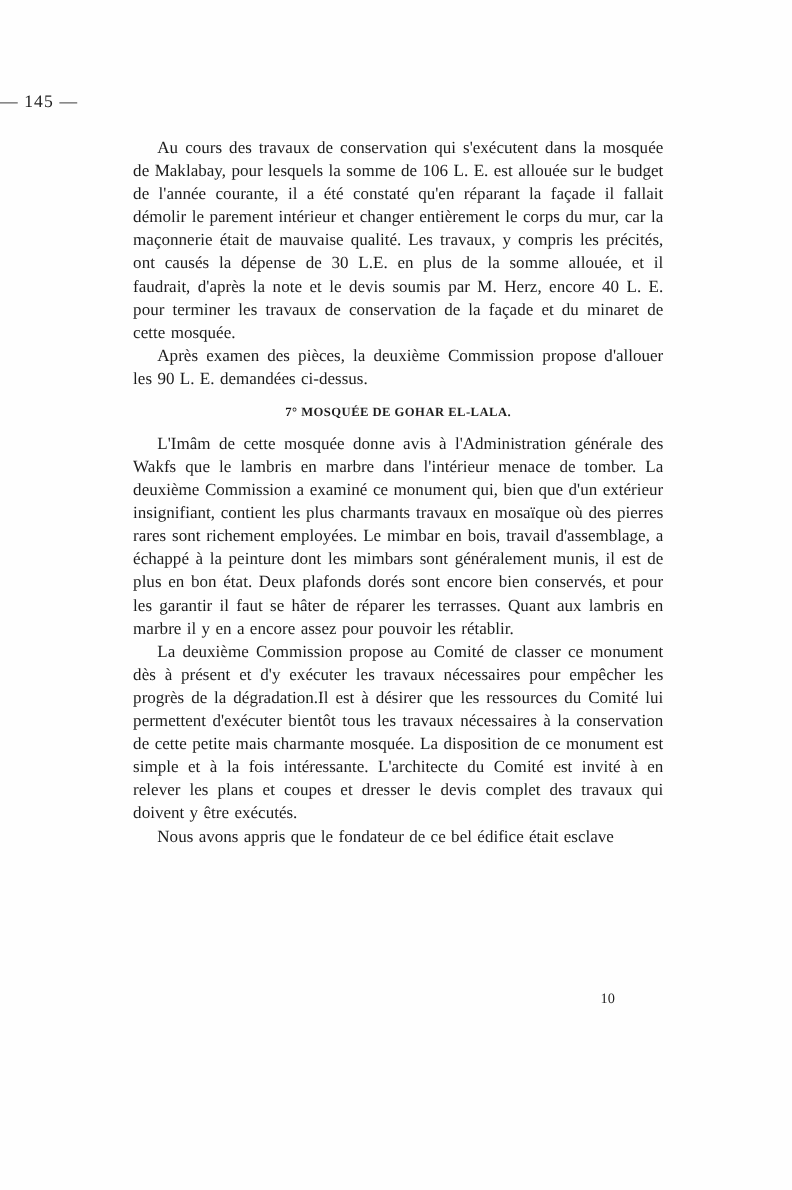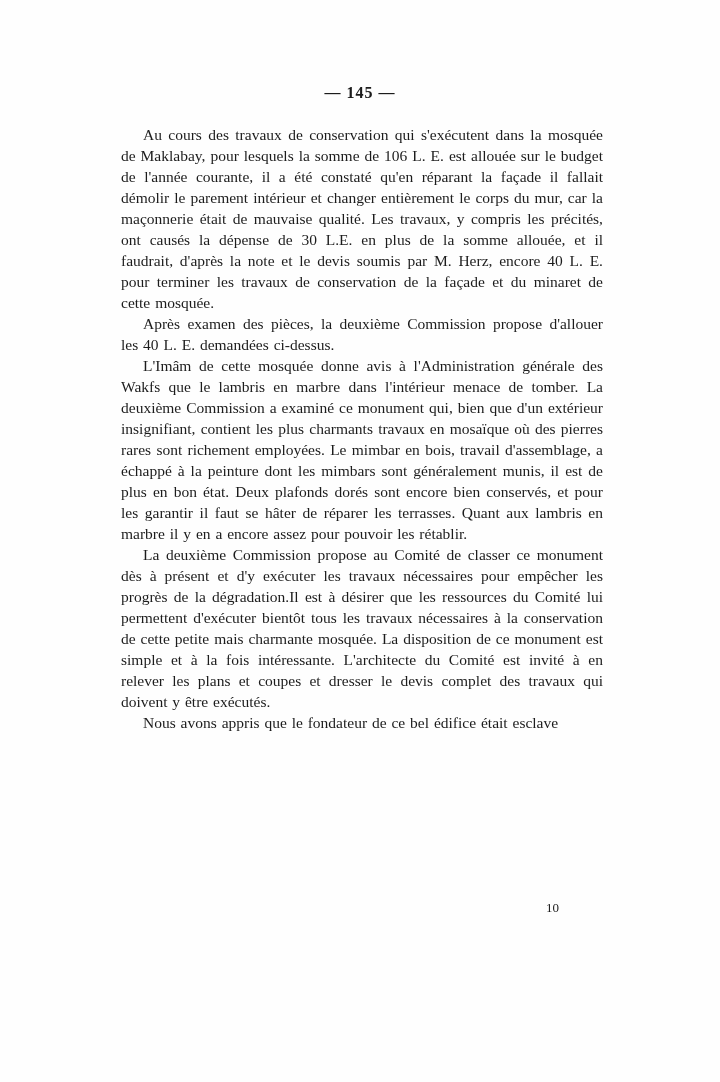--- a/index.html
+++ b/index.html
@@ -21,23 +21,22 @@
     left: 0;
     width: 720px;
     height: 1082px;
     background: #fefefe;
   }
   .page-number {
     position: absolute;
     top: 84px;
     left: 0;
     width: 720px;
-    text-align: center;
     font-size: 16px;
-    font-weight: bold;
+    font-weight: normal;
     letter-spacing: 1px;
   }
   .text-block {
     position: absolute;
     top: 124px;
     left: 121px;
     width: 482px;
   }
   .para {
     margin: 0;
@@ -72,22 +71,23 @@
 <div class="page">
 
   <div class="page-number">— 145 —</div>
 
   <div class="text-block">
 
 
 
     <p class="para indent">Au cours des travaux de conservation qui s'exécutent dans la mosquée de Maklabay, pour lesquels la somme de 106 L. E. est allouée sur le budget de l'année courante, il a été constaté qu'en réparant la façade il fallait démolir le parement intérieur et changer entièrement le corps du mur, car la maçonnerie était de mauvaise qualité. Les travaux, y compris les précités, ont causés la dépense de 30 L.E. en plus de la somme allouée, et il faudrait, d'après la note et le devis soumis par M. Herz, encore 40 L. E. pour terminer les travaux de conservation de la façade et du minaret de cette mosquée.</p>
 
-    <p class="para indent">Après examen des pièces, la deuxième Commission propose d'allouer les 40 L. E. demandées ci-dessus.</p>
+    <p class="para indent">Après examen des pièces, la deuxième Commission propose d'allouer les 90 L. E. demandées ci-dessus.</p>
 
+    <h2 class="section-heading">7° MOSQUÉE DE GOHAR EL-LALA.</h2>
 
     <p class="para indent">L'Imâm de cette mosquée donne avis à l'Administration générale des Wakfs que le lambris en marbre dans l'intérieur menace de tomber. La deuxième Commission a examiné ce monument qui, bien que d'un extérieur insignifiant, contient les plus charmants travaux en mosaïque où des pierres rares sont richement employées. Le mimbar en bois, travail d'assemblage, a échappé à la peinture dont les mimbars sont généralement munis, il est de plus en bon état. Deux plafonds dorés sont encore bien conservés, et pour les garantir il faut se hâter de réparer les terrasses. Quant aux lambris en marbre il y en a encore assez pour pouvoir les rétablir.</p>
 
     <p class="para indent">La deuxième Commission propose au Comité de classer ce monument dès à présent et d'y exécuter les travaux nécessaires pour empêcher les progrès de la dégradation.Il est à désirer que les ressources du Comité lui permettent d'exécuter bientôt tous les travaux nécessaires à la conservation de cette petite mais charmante mosquée. La disposition de ce monument est simple et à la fois intéressante. L'architecte du Comité est invité à en relever les plans et coupes et dresser le devis complet des travaux qui doivent y être exécutés.</p>
 
     <p class="para indent">Nous avons appris que le fondateur de ce bel édifice était esclave</p>
 
   </div>
 
   <div class="signature-mark">10</div>

